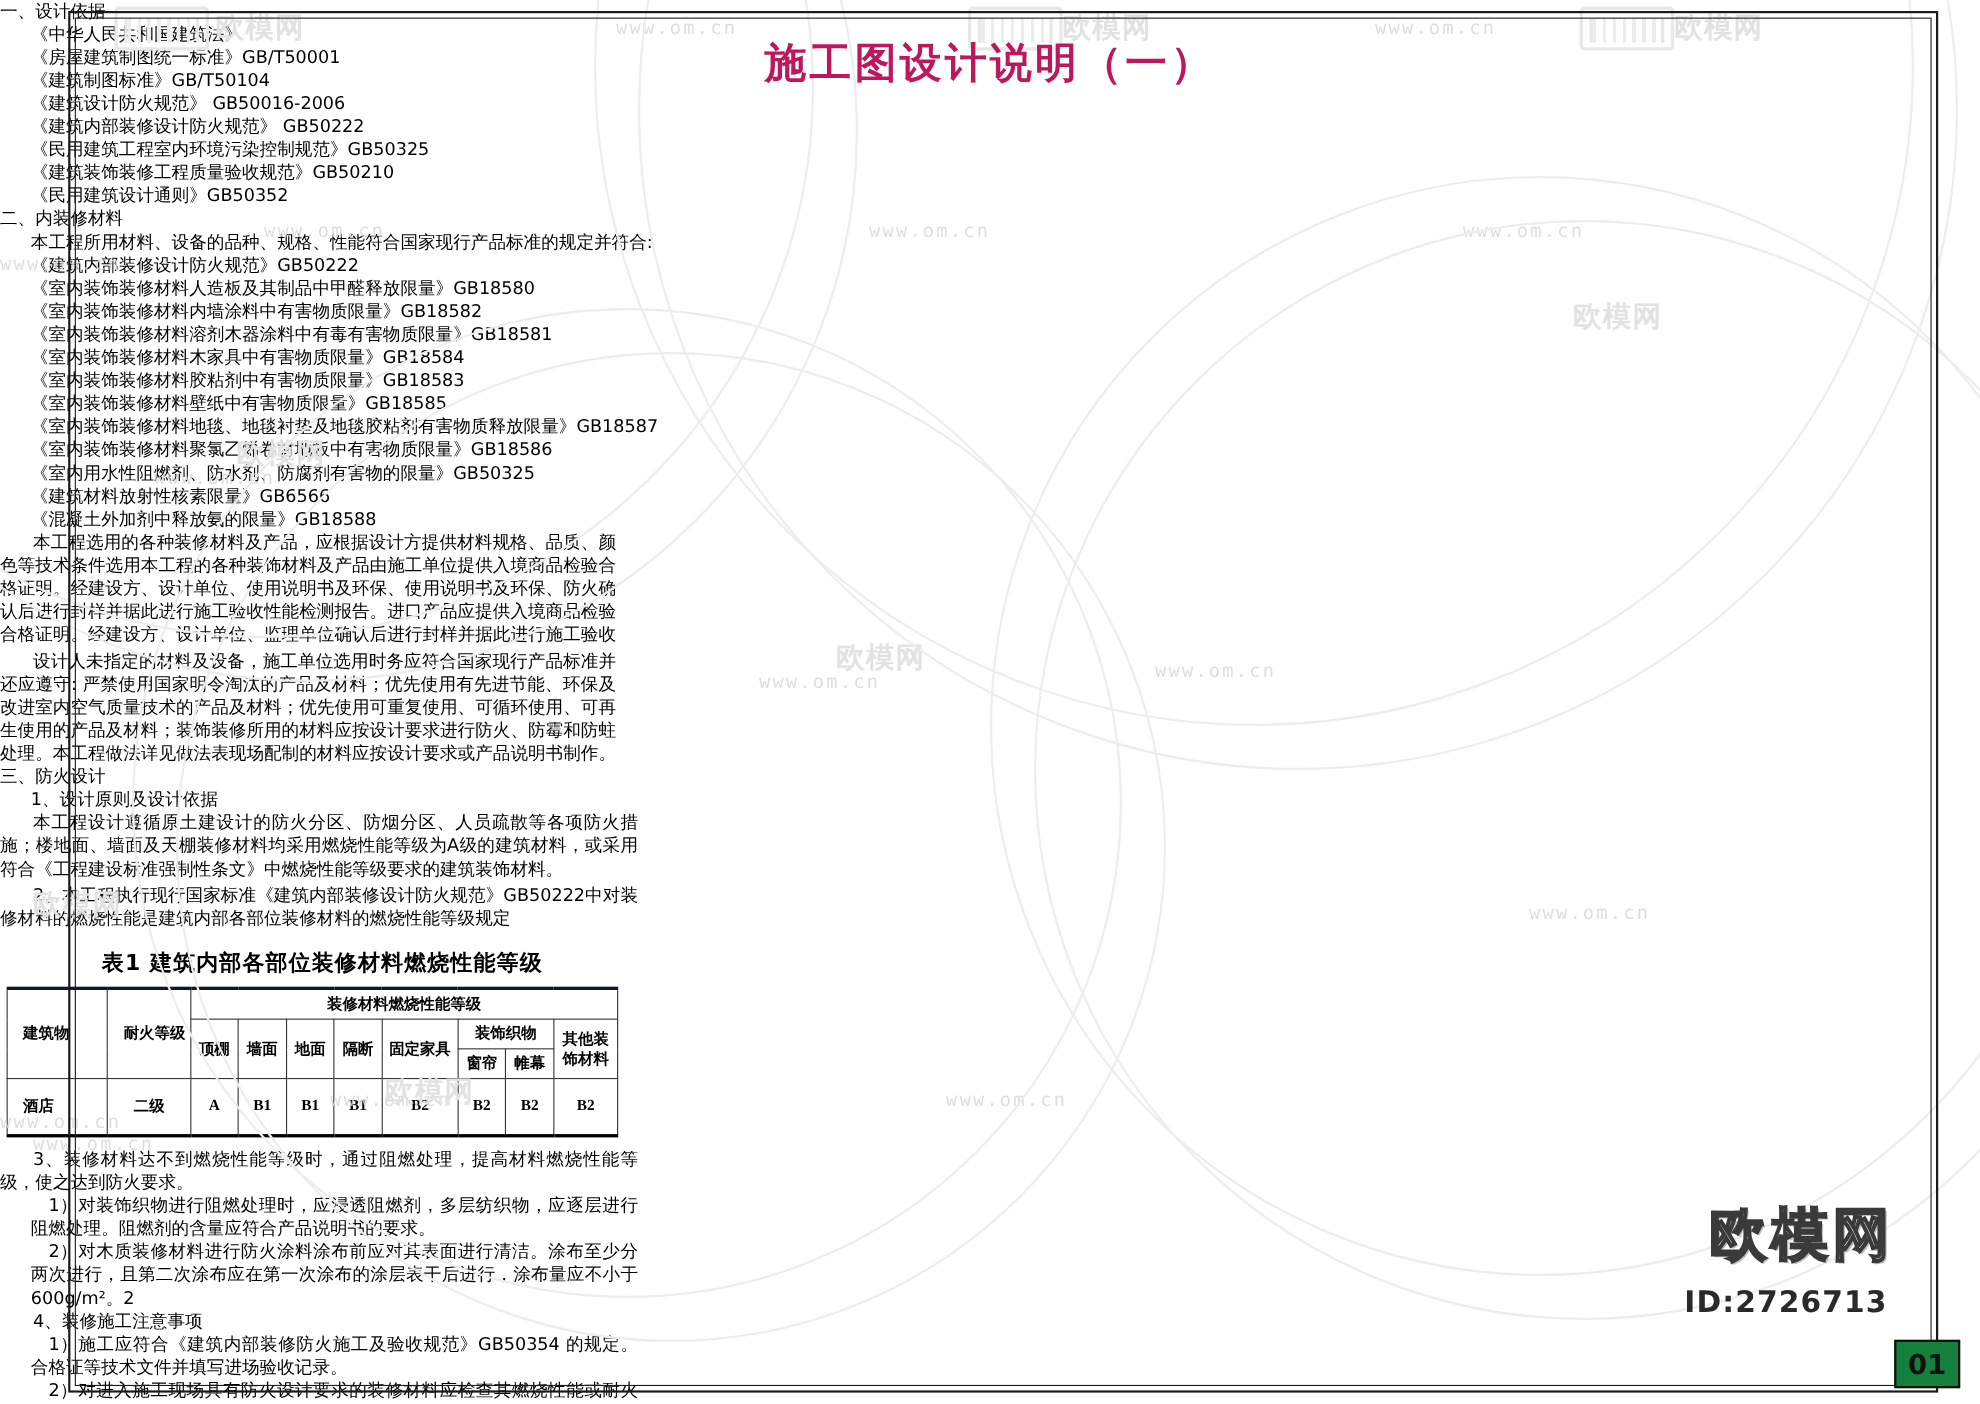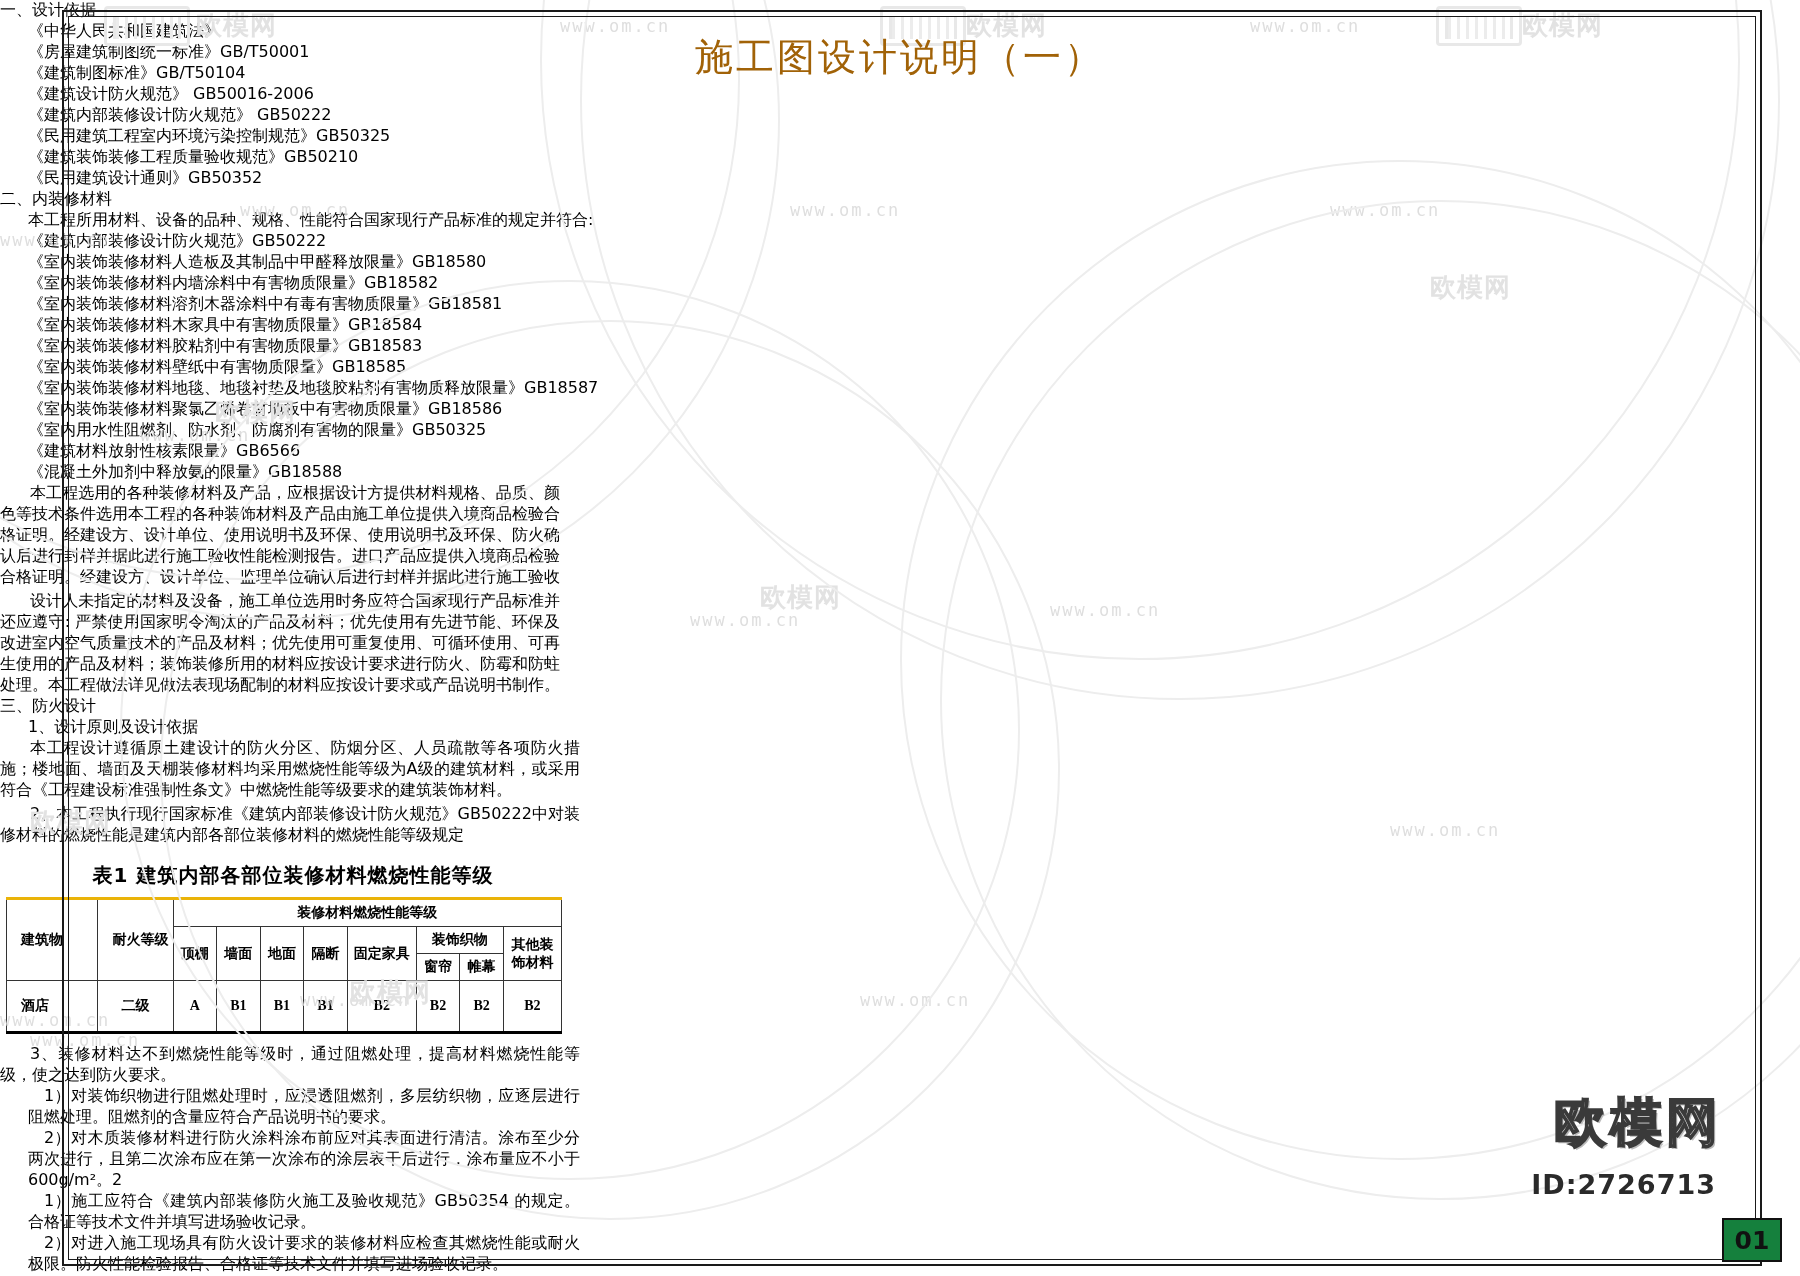--- a/index.html
+++ b/index.html
@@ -70,22 +70,22 @@
     border:1px solid #1a1a1a;
     margin:4px;
   }
 
   
   #page-title {
     position:absolute;
     top:32px; left:0; width:100%;
     text-align:center;
     font-size:38px;
-    font-weight:normal;
-    color:#a16207;
+    font-weight:bold;
+    color:#be185d;
     letter-spacing:3px;
     font-family:"DejaVu Sans","Liberation Sans",sans-serif;
     z-index:3;
   }
   #col-left  { left:128px; width:560px; }
   #col-right { left:845px; width:580px; }
 
   .sec-head { margin:0; white-space:nowrap; }
   .indent1 { padding-left:28px; white-space:nowrap; }
   .para {
@@ -115,21 +115,21 @@
     font-weight:bold;
     color:#000;
     background:transparent;
   }
   table.fire td, table.fire th{
     border:1px solid #333;
     text-align:center;
     padding:4px 2px;
     font-weight:bold;
   }
-  table.fire .tb-top    { border-top:3px solid #eab308; }
+  table.fire .tb-top    { border-top:3px solid #0f172a; }
   table.fire .tb-bottom { border-bottom:3px solid #000;font-family:Liberation Serif, serif; }
   .cell-left { text-align:left !important; padding-left:14px !important; }
   .r-tall { height:52px; }
 
   
   #om-brand{
     position:absolute;
     right:78px; bottom:118px;
     font-size:52px;
     font-weight:bold;
@@ -284,20 +284,21 @@
           <td class="tb-bottom">B2</td>
           <td class="tb-bottom">B2</td>
         </tr>
       </tbody>
     </table>
   </div>
 
   <div class="para">3、装修材料达不到燃烧性能等级时，通过阻燃处理，提高材料燃烧性能等级，使之达到防火要求。</div>
   <div class="sub-ind">1）对装饰织物进行阻燃处理时，应浸透阻燃剂，多层纺织物，应逐层进行阻燃处理。阻燃剂的含量应符合产品说明书的要求。</div>
   <div class="sub-ind">2）对木质装修材料进行防火涂料涂布前应对其表面进行清洁。涂布至少分两次进行，且第二次涂布应在第一次涂布的涂层表干后进行，涂布量应不小于600g/m²。2</div>
+  <div class="para">4、装修施工注意事项</div>
   <div class="sub-ind">1）施工应符合《建筑内部装修防火施工及验收规范》GB50354 的规定。合格证等技术文件并填写进场验收记录。</div>
   <div class="sub-ind">2）对进入施工现场具有防火设计要求的装修材料应检查其燃烧性能或耐火极限。防火性能检验报告、合格证等技术文件并填写进场验收记录。</div>
 
 </div>
 
 <div id="om-brand">欧模网</div>
 <div id="om-id">ID:2726713</div>
 <div id="sheet-no">01</div>
 
 </body></html>

